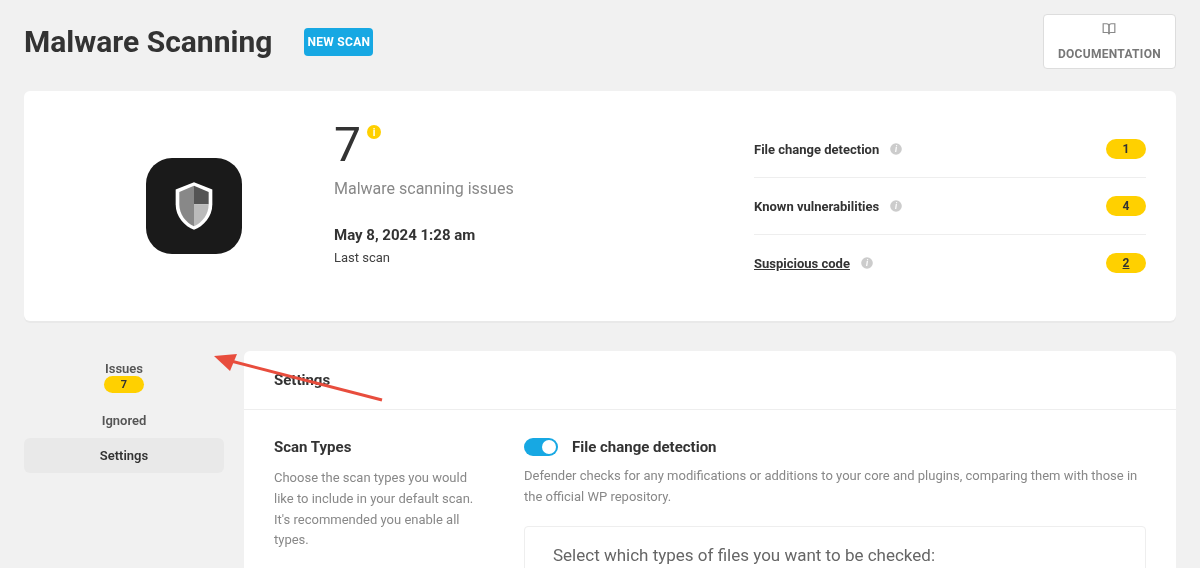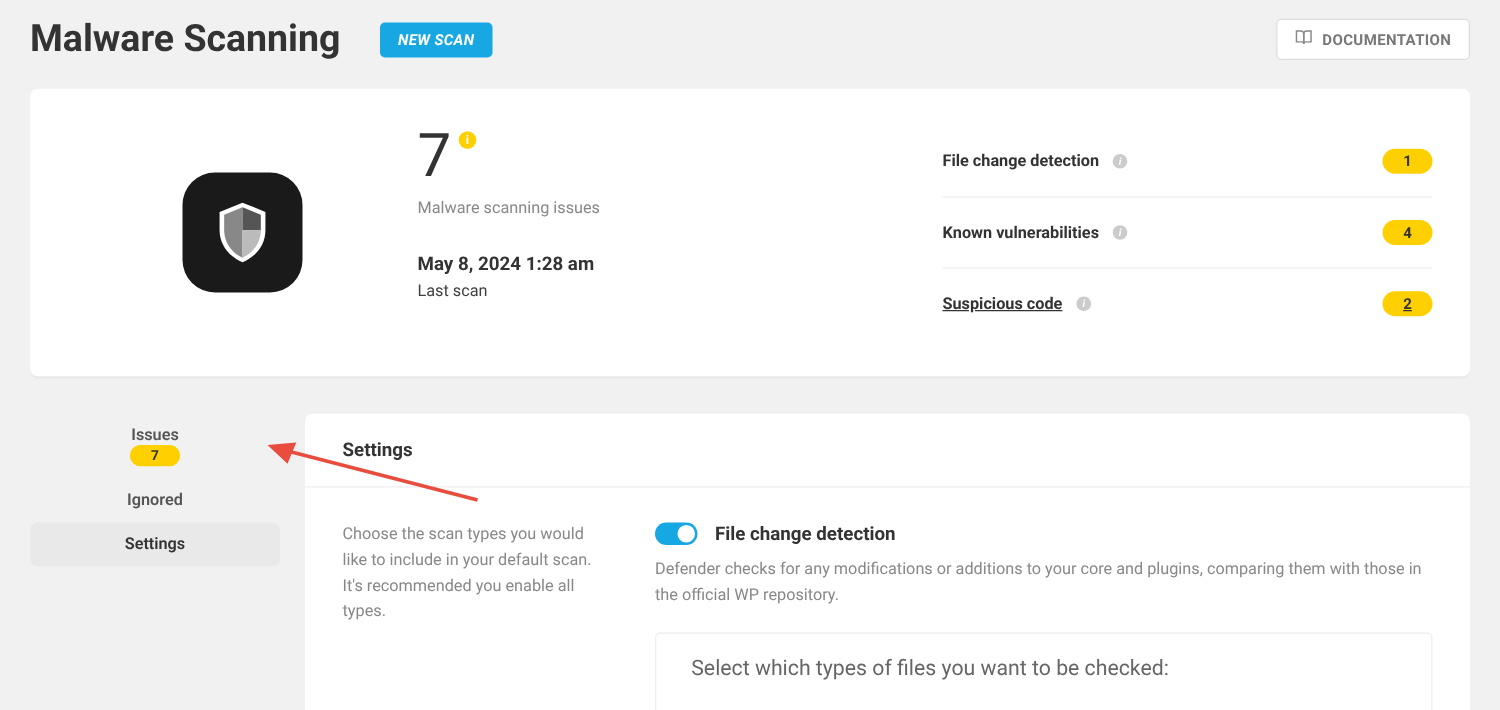--- a/index.html
+++ b/index.html
@@ -1,32 +1,32 @@
 <!DOCTYPE html>
 <html><head>
   <meta charset="utf-8">
   <style>
     * { margin:0; padding:0; box-sizing:border-box; font-family:-apple-system,BlinkMacSystemFont,"Segoe UI",Roboto,sans-serif; }
     body { background:#f1f1f1; width:1200px; height:568px; overflow:hidden; color:#333; }
 
     .page-header { display:flex; align-items:center; padding:14px 24px 22px 24px;gap:16px; }
     .page-title { font-size:30px; font-weight:700; color:#333; margin-right:16px; }
-    .btn-new-scan { background:#17a8e3; color:#fff; border:none; border-radius:4px; padding:7px 14px; font-size:12px; font-weight:700; letter-spacing:0.3px; cursor:pointer;font-style:italic; }
-    .btn-docs { margin-left:auto; background:#fff; color:#777; border:1px solid #ddd; border-radius:4px; padding:7px 14px; font-size:12px; font-weight:700; letter-spacing:0.3px; cursor:pointer; display:flex; align-items:center; gap:8px; }
+    .btn-new-scan { background:#17a8e3; color:#fff; border:none; border-radius:4px; padding:7px 3px; font-size:12px; font-weight:700; letter-spacing:0.3px; cursor:pointer; }
+    .btn-docs { margin-left:auto; background:#fff; color:#777; border:1px solid #ddd; border-radius:4px; padding:7px 14px; font-size:12px; font-weight:700; letter-spacing:0.3px; cursor:pointer; display:flex; align-items:center; gap:8px;flex-direction:column; }
 
     .card { background:#fff; border-radius:6px; box-shadow:0 2px 0 rgba(0,0,0,0.03); }
 
     .summary-card { margin:0 24px 30px 24px; padding:30px 30px; display:flex; }
     .summary-icon-wrap { width:280px; display:flex; align-items:center; justify-content:center; }
     .app-icon { width:96px; height:96px; background:#1a1a1a; border-radius:26px; display:flex; align-items:center; justify-content:center; }
     .summary-mid { width:420px; padding-right:20px; }
     .issue-num-row { display:flex; align-items:flex-start; gap:6px; }
     .issue-num { font-size:48px; font-weight:400; color:#333; line-height:1; }
     .info-dot { width:14px; height:14px; background:#ffd000; border-radius:50%; display:inline-flex; align-items:center; justify-content:center; color:#fff; font-size:10px; font-weight:700; margin-top:4px; }
-    .issue-label { color:#888; font-size:13px; margin-top:10px; }
+    .issue-label { color:#888; font-size:16px; margin-top:10px; }
     .last-scan-time { font-size:15px; font-weight:700; color:#333; margin-top:28px; }
     .last-scan-label { color:#404040; font-size:13px; margin-top:6px; }
 
     .summary-right { flex:1; }
     .stat-row { display:flex; align-items:center; justify-content:space-between; border-bottom:1px solid #eee; padding:18px 0; }
     .stat-row:last-child { border-bottom:none;text-decoration:underline; }
     .stat-label { display:flex; align-items:center; gap:10px; font-size:13px; font-weight:700; color:#333; }
     .stat-info { color:#bbb; display:inline-flex; }
     .badge { background:#ffd000; color:#333; font-size:12px; font-weight:700; border-radius:12px; padding:3px 14px; min-width:40px; text-align:center; }
     .badge-sm { background:#ffd000; color:#333; font-size:11px; font-weight:700; border-radius:12px; padding:2px 14px; min-width:40px; text-align:center; }
@@ -146,20 +146,21 @@
       <span>Settings</span>
     </div>
   </div>
 
   <div class="card content-card">
     <div class="content-header">
       <div class="content-title">Settings</div>
     </div>
     <div class="settings-body">
       <div class="settings-left">
+        <h3>Scan Types</h3>
         <p>Choose the scan types you would like to include in your default scan. It's recommended you enable all types.</p>
       </div>
       <div class="settings-right">
         <div class="toggle-row">
           <div class="toggle"></div>
           <div class="toggle-label">File change detection</div>
         </div>
         <div class="toggle-desc">Defender checks for any modifications or additions to your core and plugins, comparing them with those in the official WP repository.</div>
         <div class="inner-box">
           <div class="inner-box-text">Select which types of files you want to be checked:</div>

